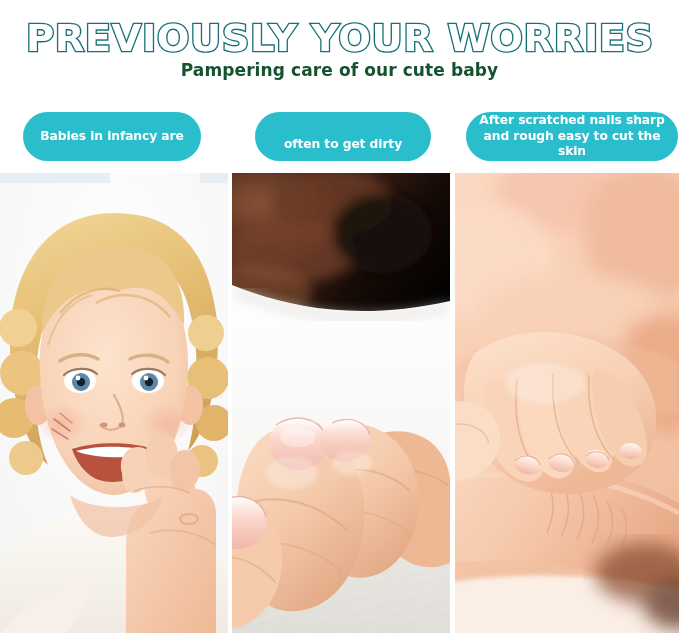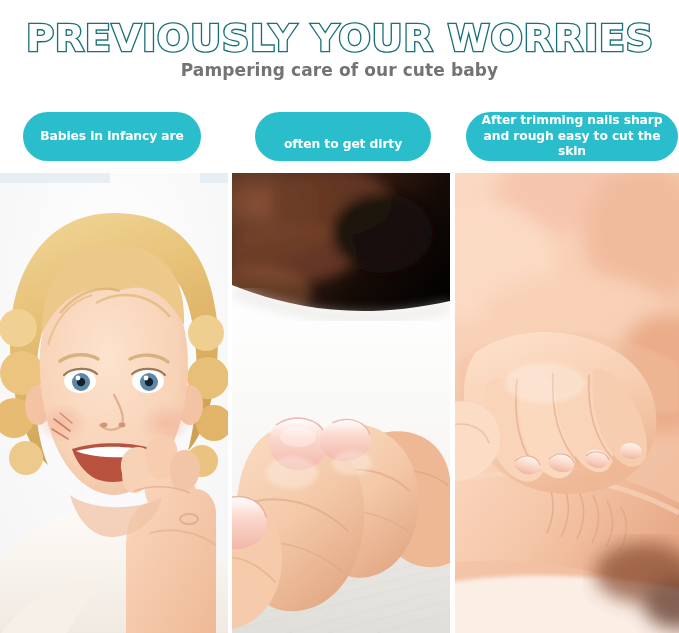--- a/index.html
+++ b/index.html
@@ -45,21 +45,21 @@
 
   .subtitle {
     position: absolute;
     top: 60px;
     left: 0;
     width: 679px;
     text-align: center;
     font-family: "DejaVu Sans", sans-serif;
     font-size: 17px;
     font-weight: 600;
-    color: #737373;
+    color: #14532d;
     letter-spacing: 0.1px;
     white-space: nowrap;
   }
 
   
   .badges {
     position: absolute;
     top: 112px;
     left: 0;
     width: 679px;
@@ -128,21 +128,21 @@
 
     <div class="badge badge-2">
       <span>
         <br>
         <span>often to get dirty</span>
       </span>
     </div>
 
     <div class="badge badge-3">
       <span>
-        <span>After trimming nails sharp</span><br>
+        <span>After scratched nails sharp</span><br>
         <span>and rough easy to cut the skin</span>
       </span>
     </div>
 
   </div>
 
   <div class="panels">
 
     <div class="panel panel-1">
       <svg viewBox="0 0 228 460" preserveAspectRatio="xMidYMid slice">

